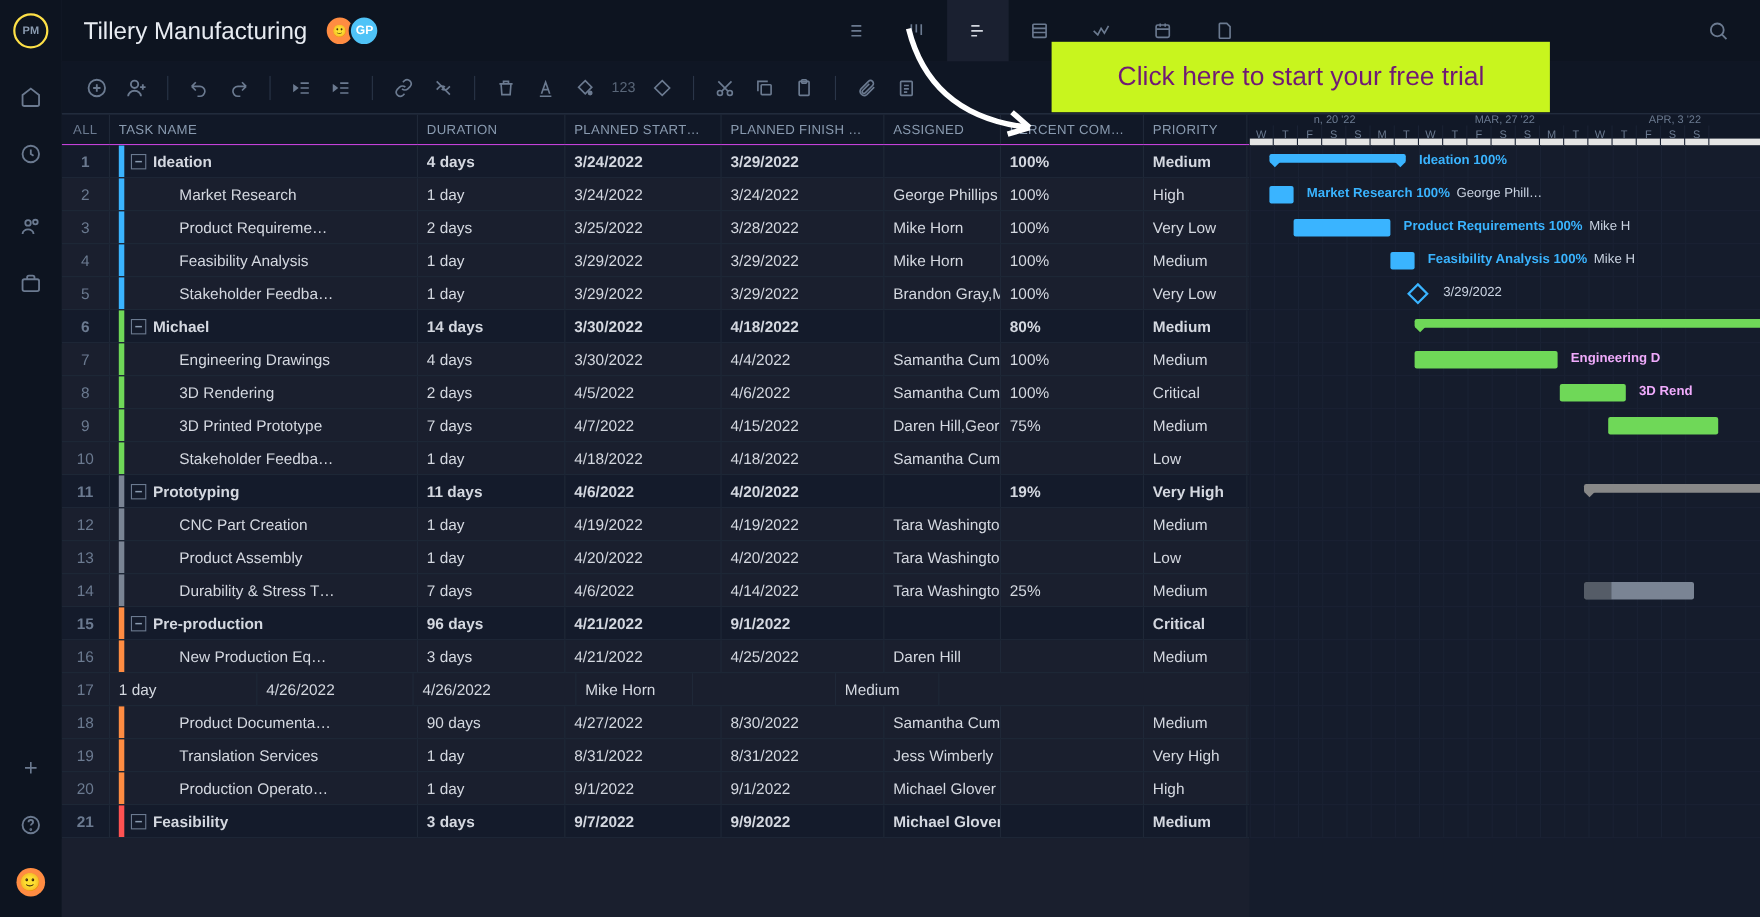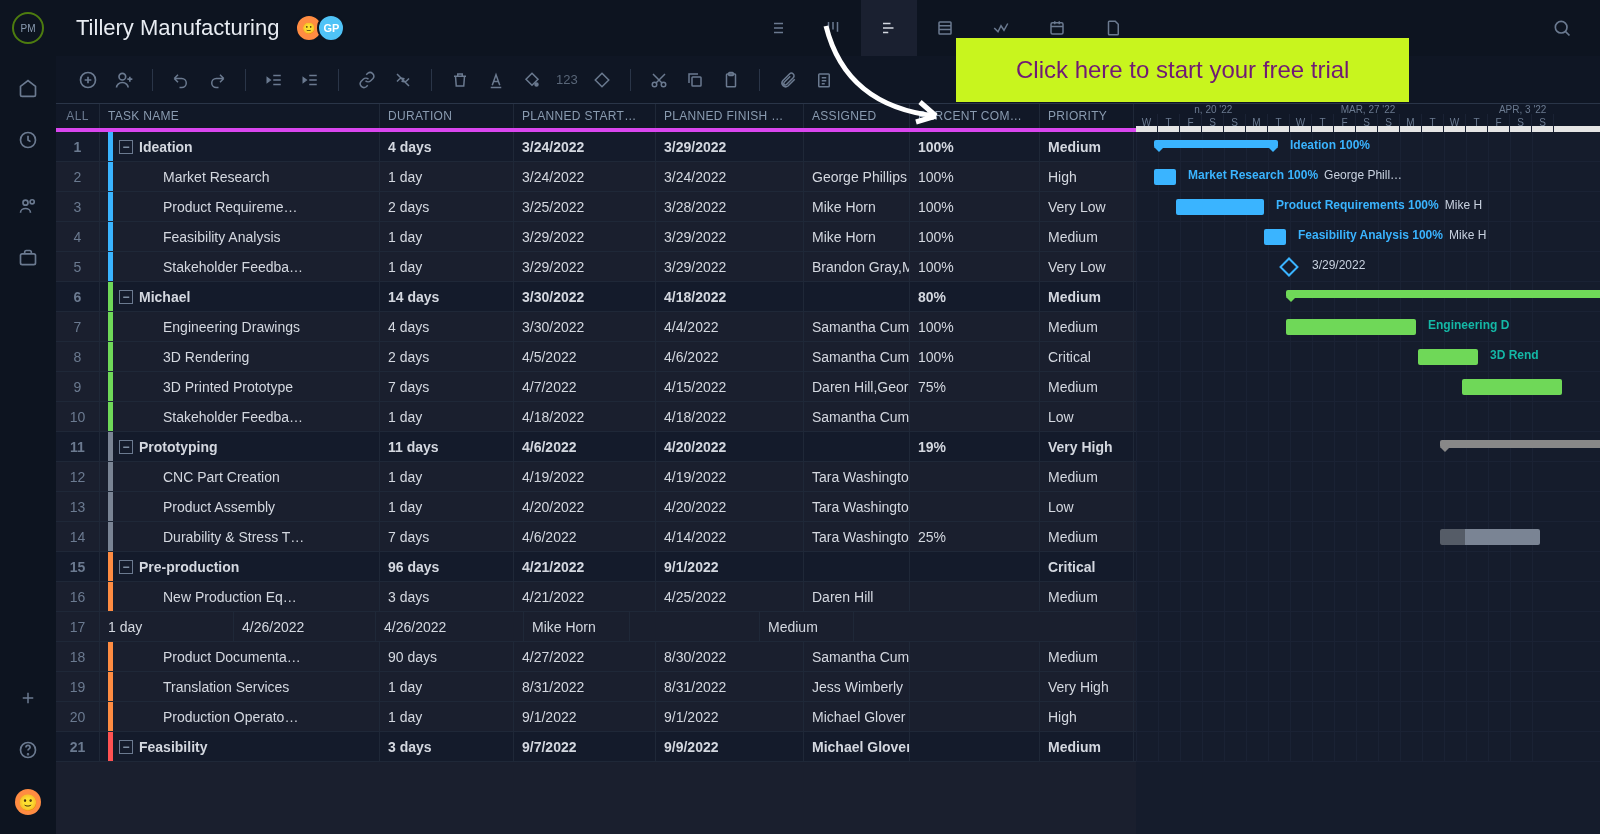--- a/index.html
+++ b/index.html
@@ -18,26 +18,26 @@
   background: #0d1420;
   display: flex;
   flex-direction: column;
   align-items: center;
   padding-top: 12px;
 }
 .sidebar-left .logo {
   width: 32px;
   height: 32px;
   border-radius: 50%;
-  border: 2px solid #4d7c0f;
+  border: 2px solid #fde047;
   display: flex;
   align-items: center;
   justify-content: center;
   font-size: 10px;
-  font-weight: normal;
+  font-weight: bold;
   color: #8a9bb0;
   margin-bottom: 24px;
 }
 .sidebar-left .nav-icon {
   width: 40px;
   height: 40px;
   display: flex;
   align-items: center;
   justify-content: center;
   color: #6b7a90;
@@ -143,21 +143,21 @@
 }
 
 .content { flex: 1; display: flex; overflow: hidden; }
 .grid-pane { flex: 0 0 1080px; display: flex; flex-direction: column; overflow: hidden; }
 .gantt-pane { flex: 1; background: #151c2c; overflow: hidden; position: relative; }
 
 .col-headers {
   display: flex;
   height: 28px;
   background: #111827;
-  border-bottom: 4px solid #d946ef;
+  border-bottom: 1px solid #d946ef;
   align-items: center;
   font-size: 12px;
   color: #8a9bb0;
   letter-spacing: 0.3px;
 }
 .col-headers .ch { padding: 0 8px; border-right: 1px solid #1f2838; display: flex; align-items: center; height: 100%; overflow: hidden; white-space: nowrap; }
 
 .rows { flex: 1; overflow: hidden; }
 .row {
   display: flex;
@@ -250,21 +250,21 @@
 .bar.task.green { background: #6fd858; }
 .bar.task.gray { background: #7a8494; }
 .bar .pbar { position:absolute; left:0; top:0; bottom:0; background: rgba(0,0,0,0.3); }
 .bar-label {
   font-size: 12px;
   margin-left: 6px;
   white-space: nowrap;
   color: #3ab4ff;
   font-weight: 600;
 }
-.bar-label.green { color: #14b8a6; }
+.bar-label.green { color: #f0abfc; }
 .bar-assignee { font-size: 12px; color: #c9d2e0; margin-left: 6px; white-space: nowrap; }
 .milestone {
   position: absolute;
   width: 14px; height: 14px;
   top: 8px;
   transform: rotate(45deg);
   border: 2px solid #3ab4ff;
   background: #151c2c;
 }
 .grid-line { position: absolute; top: 0; bottom: 0; width: 1px; background: #1a2234; }

